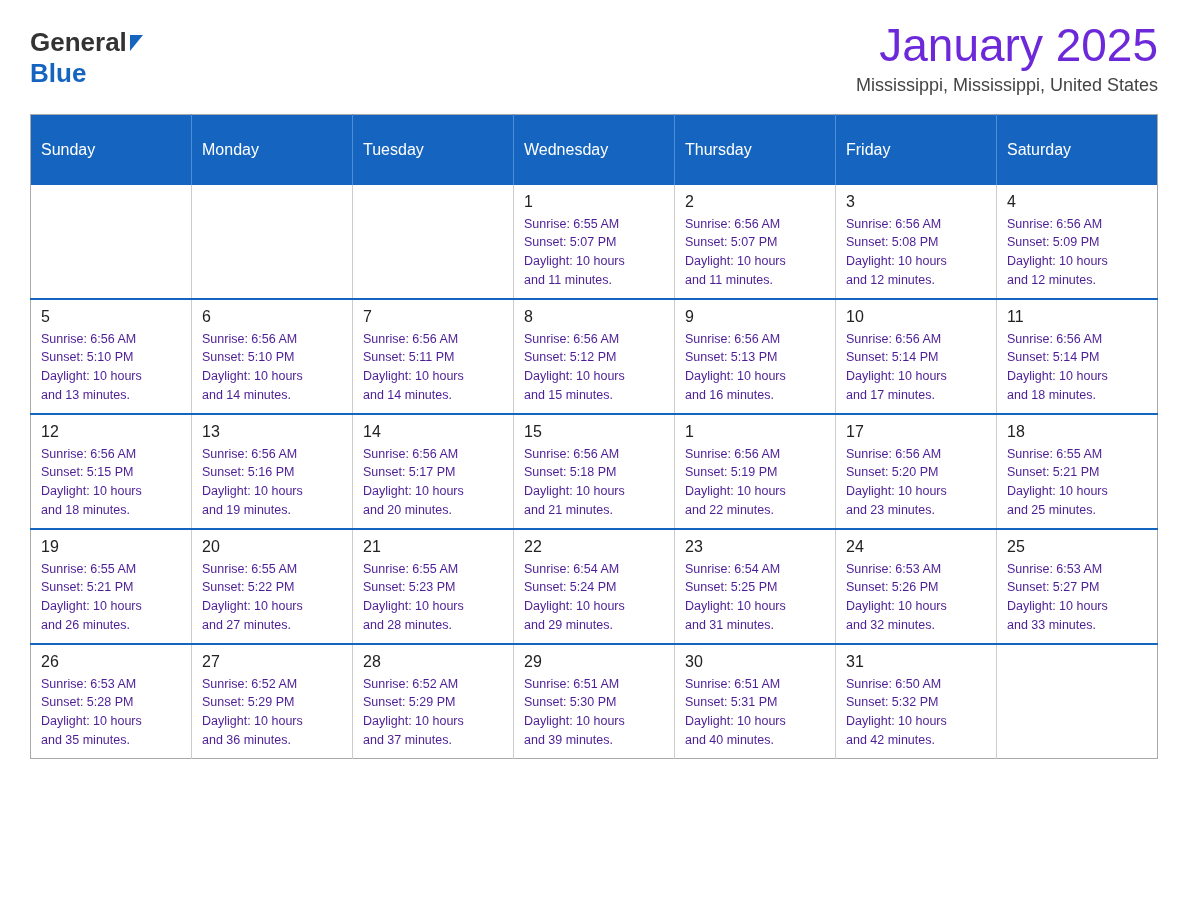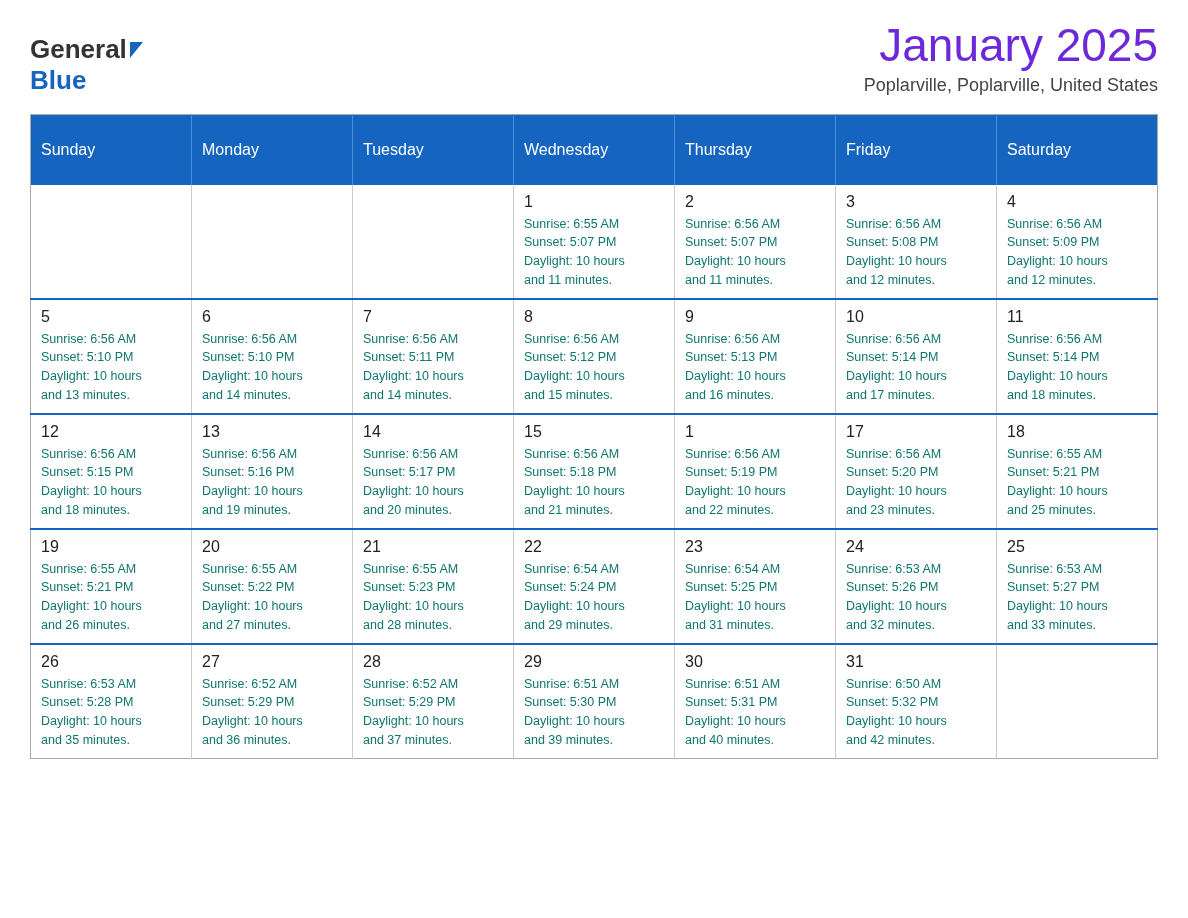--- a/index.html
+++ b/index.html
@@ -6,21 +6,21 @@
     body {
       font-family: Arial, sans-serif;
       background: #fff;
       width: 1188px;
       min-height: 918px;
       padding: 20px 30px;
     }
     .header-area {
       display: flex;
       justify-content: space-between;
-      align-items: flex-end;
+      align-items: center;
       margin-bottom: 18px;
     }
     .logo-text-general {
       font-size: 26px;
       font-weight: bold;
       color: #333;
     }
     .logo-text-blue {
       font-size: 26px;
       font-weight: bold;
@@ -72,21 +72,21 @@
       border-bottom: none;
     }
     .day-num {
       font-size: 16px;
       color: #222;
       font-weight: normal;
       margin-bottom: 4px;
     }
     .day-info {
       font-size: 12.5px;
-      color: #0f766e;
+      color: #4c1d95;
       line-height: 1.5;
     }
     .empty-cell {
       background: #fff;
     }
     .logo-wrapper {
       display: flex;
       flex-direction: column;
       align-items: flex-start;
     }
@@ -111,21 +111,21 @@
 <div class="header-area">
   <div class="logo-wrapper">
     <div class="logo-line1">
       <span class="logo-text-general">General</span>
       <span class="logo-arrow"></span>
     </div>
     <span class="logo-text-blue">Blue</span>
   </div>
   <div class="title-area">
     <div class="main-title">January 2025</div>
-    <div class="subtitle">Poplarville, Poplarville, United States</div>
+    <div class="subtitle">Mississippi, Mississippi, United States</div>
   </div>
 </div>
 
 <table class="calendar">
   <thead>
     <tr>
     <th>Sunday</th>
         <th>Monday</th>
         <th>Tuesday</th>
         <th>Wednesday</th>

